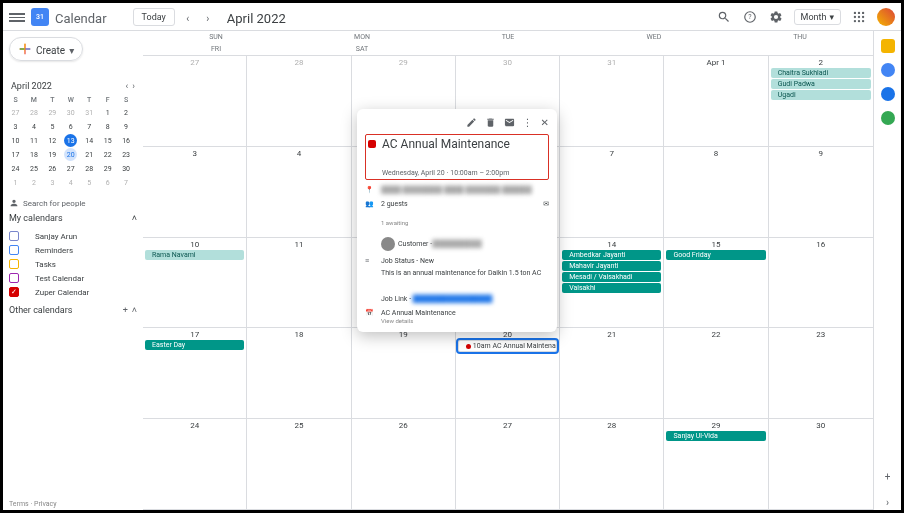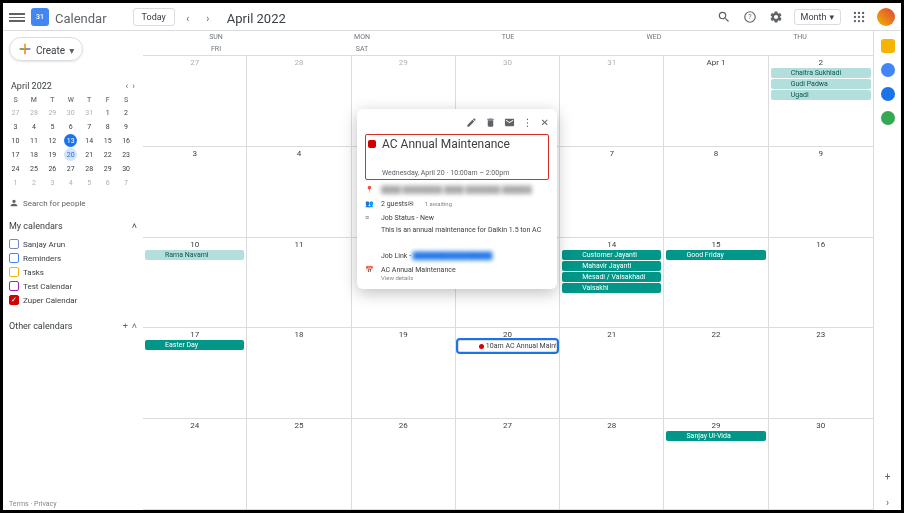--- a/index.html
+++ b/index.html
@@ -27,57 +27,57 @@
 .mini-cal-title{font-size:9px;color:#3c4043}
 .mini-nav{display:flex;gap:4px}
 .mini-nav span{cursor:pointer;font-size:9px;color:#5f6368}
 .mini-grid{display:grid;grid-template-columns:repeat(7,1fr);gap:1px;font-size:7px;text-align:center}
 .mini-grid>div{padding:1px;cursor:pointer;border-radius:50%;width:13px;height:13px;display:flex;align-items:center;justify-content:center}
 .mini-dow{color:#70757a;font-weight:500}
 .mini-other{color:#b0b0b0}
 .mini-today{background:#1a73e8;color:#fff}
 .mini-sel{background:#d2e3fc;color:#1a73e8}
 .search-people{display:flex;align-items:center;gap:4px;margin-top:6px;padding:3px 0;font-size:8px;color:#5f6368}
-.cal-section{margin-top:8px}
+.cal-section{}
 .cal-sec-hdr{display:flex;align-items:center;justify-content:space-between;font-size:9px;cursor:pointer;padding:2px 0}
 .cal-list{padding:4px 0}
-.cal-item{display:flex;align-items:center;gap:4px;padding:2px 0;font-size:8px;cursor:pointer}
+.cal-item{display:flex;align-items:center;gap:16px;padding:2px 0;font-size:8px;cursor:pointer}
 .cal-check{width:10px;height:10px;border:1.5px solid;border-radius:2px;display:flex;align-items:center;justify-content:center}
 .cal-check.checked::after{content:'✓';font-size:7px;color:#fff}
 .main{flex:1;display:flex;position:relative}
 .grid-area{flex:1;display:flex;flex-direction:column}
 .dow-row{display:grid;grid-template-columns:repeat(5,1fr);border-bottom:1px solid #dadce0}
 .dow-cell{text-align:center;font-size:7px;color:#70757a;padding:2px;text-transform:uppercase}
 .weeks{flex:1;display:grid;grid-template-rows:repeat(5,1fr)}
 .week{display:grid;grid-template-columns:repeat(7,1fr);border-bottom:1px solid #dadce0}
 .day-cell{border-right:1px solid #dadce0;padding:2px;position:relative;min-height:0;overflow:hidden}
 .day-cell:last-child{border-right:none}
 .day-num{font-size:8px;text-align:center;color:#3c4043;margin-bottom:1px}
 .day-num.other{color:#b0b0b0}
 .day-num.today{background:#1a73e8;color:#fff;border-radius:50%;width:14px;height:14px;margin:0 auto;display:flex;align-items:center;justify-content:center}
-.event{font-size:7px;padding:1px 20px;border-radius:2px;margin-bottom:1px;white-space:nowrap;overflow:hidden;cursor:pointer}
+.event{font-size:7px;padding:1px 7px;border-radius:2px;margin-bottom:1px;white-space:nowrap;overflow:hidden;cursor:pointer}
 .ev-teal{background:#009688;color:#fff}
 .ev-teal-light{background:#b2dfdb;color:#0b5650}
 .ev-white{background:#fff;border:1px solid #dadce0;color:#3c4043;display:flex;align-items:center;gap:2px}
 .ev-dot{width:5px;height:5px;border-radius:50%;background:#d50000;flex-shrink:0}
 .ev-highlighted{outline:2px solid #1a73e8}
 .right-rail{width:28px;border-left:1px solid #dadce0;display:flex;flex-direction:column;align-items:center;gap:10px;padding-top:8px}
 .rail-icon{width:14px;height:14px;border-radius:3px;cursor:pointer}
 .popup{position:absolute;left:214px;top:78px;width:200px;background:#fff;border-radius:6px;box-shadow:0 4px 16px rgba(0,0,0,.25);z-index:10;padding:8px}
 .popup-actions{display:flex;justify-content:flex-end;gap:8px;margin-bottom:4px}
 .popup-actions span{cursor:pointer;color:#5f6368;font-size:10px}
 .popup-title-row{display:flex;align-items:flex-start;gap:6px;border:1px solid #d93025;padding:2px;border-radius:2px}
 .popup-color{width:8px;height:8px;border-radius:2px;background:#d50000;margin-top:3px;flex-shrink:0}
 .popup-title{font-size:12px;color:#3c4043}
 .popup-time{font-size:7px;color:#5f6368;margin-top:18px}
 .popup-row{display:flex;gap:6px;align-items:flex-start;margin-top:6px;font-size:7px;color:#3c4043}
 .popup-row .picon{width:10px;color:#5f6368;flex-shrink:0}
 .blurred{filter:blur(2px);color:#aaa}
 .guest-ava{width:14px;height:14px;border-radius:50%;background:#888;margin-right:3px;flex-shrink:0}
-.popup-guests{display:flex;flex-direction:row;gap:11px;flex:1}
+.popup-guests{display:flex;flex-direction:column;gap:11px;flex:1}
 .guest-row{display:flex;align-items:center}
 .footer{position:absolute;bottom:2px;left:6px;font-size:7px;color:#888}
 .sec-actions{display:flex;gap:4px;color:#5f6368;font-size:9px}
 </style>
 </head>
 <body>
 
 <div class="header">
   <div class="hdr-left">
     <div class="menu-icon">
@@ -317,21 +317,21 @@
               <div class="day-num">11</div>
             </div>
             <div class="day-cell">
               <div class="day-num">12</div>
             </div>
             <div class="day-cell">
               <div class="day-num today">13</div>
             </div>
             <div class="day-cell">
               <div class="day-num">14</div>
-              <div class="event ev-teal"><span>Customer Jayanti</span></div>
+              <div class="event ev-teal"><span>Ambedkar Jayanti</span></div>
               <div class="event ev-teal"><span>Mahavir Jayanti</span></div>
               <div class="event ev-teal"><span>Mesadi / Vaisakhadi</span></div>
               <div class="event ev-teal"><span>Vaisakhi</span></div>
             </div>
             <div class="day-cell">
               <div class="day-num">15</div>
               <div class="event ev-teal"><span>Good Friday</span></div>
             </div>
             <div class="day-cell">
               <div class="day-num">16</div>
@@ -424,20 +424,25 @@
       </div>
       <div class="popup-row">
           <div class="picon">📍</div>
           <div class="blurred">████ ████████ ████ ███████ ██████</div>
         </div>
       <div class="popup-row">
         <div class="picon">👥</div>
         <div class="popup-guests">
           <div><span>2 guests</span> <span style="float:right">✉</span></div>
           <div style="font-size:6px;color:#888">1 awaiting</div>
+          <div class="guest-row">
+              <div class="guest-ava"></div>
+              <span>Customer - </span>
+              <span class="blurred">██████████</span>
+            </div>
         </div>
       </div>
       <div class="popup-row">
           <div class="picon">≡</div>
           <div>
             <div>Job Status - New</div>
             <div style="margin-top:4px">This is an annual maintenance for Daikin 1.5 ton AC</div>
             <div style="margin-top:18px"><span>Job Link - </span><span class="blurred" style="color:#1a73e8">████████████████</span></div>
           </div>
         </div>

